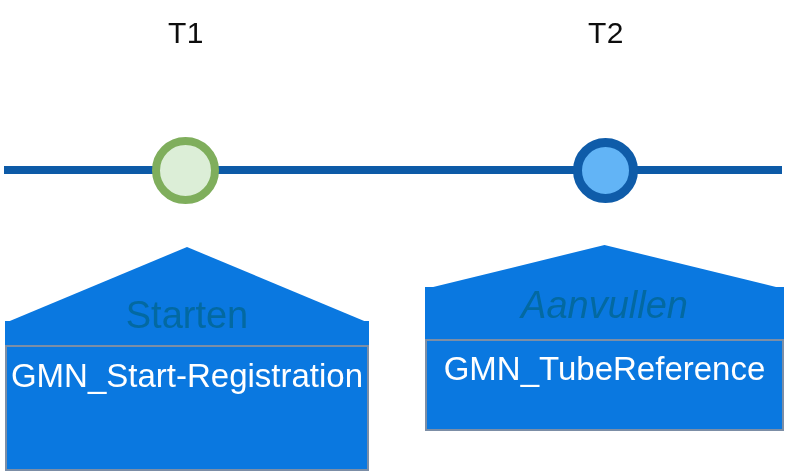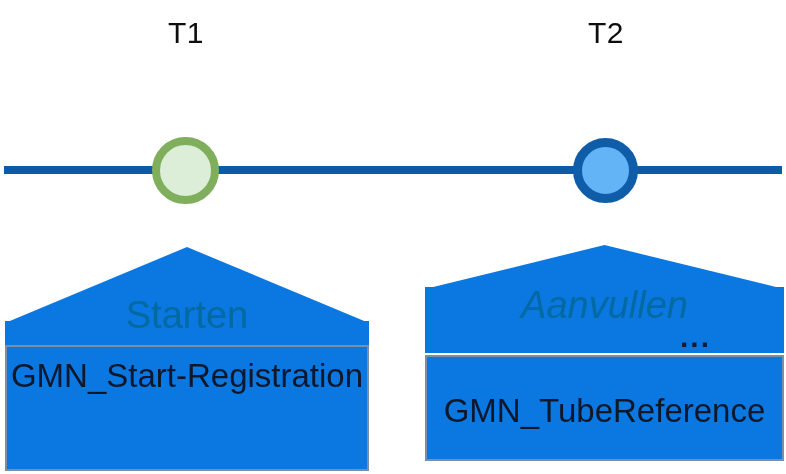--- a/index.html
+++ b/index.html
@@ -97,21 +97,21 @@
   .body-box {
     position: absolute;
     box-sizing: border-box;
     background: #0a78e0;
     border: 2px solid #7c8ea6;
     display: flex;
     align-items: flex-start;
     justify-content: center;
   }
   .body-label {
-    color: #0f172a;
+    color: #ffffff;
     font-size: 33px;
     line-height: 44px;
     text-align: center;
     width: 100%;
     word-break: break-word;
   }
 
   
   #event-start { left: 5px; top: 247px; width: 364px; height: 227px; }
   #event-start .roof {
@@ -135,21 +135,21 @@
     clip-path: polygon(0% 100%, 50% 0%, 100% 100%);
   }
   #event-fill .roof-spacer {
     position: absolute;
     left: 0; top: 42px;
     width: 100%; height: 66px;
     background: #0a78e0;
   }
   #event-fill .roof-label { top: 42px; font-style: italic; }
   #event-fill .roof-ellipsis { left: 255px; top: 85px; }
-  #event-fill .body-box { left: 0; top: 110px; width: 359px; height: 106px; align-items: center; }
+  #event-fill .body-box { left: 0; top: 94px; width: 359px; height: 92px; }
   #event-fill .body-label { padding-top: 6px; }
 </style>
 </head>
 <body>
 
 <div id="canvas">
 
   <div class="timeline-line"></div>
 
   <div class="tick-label t1">T1</div>

